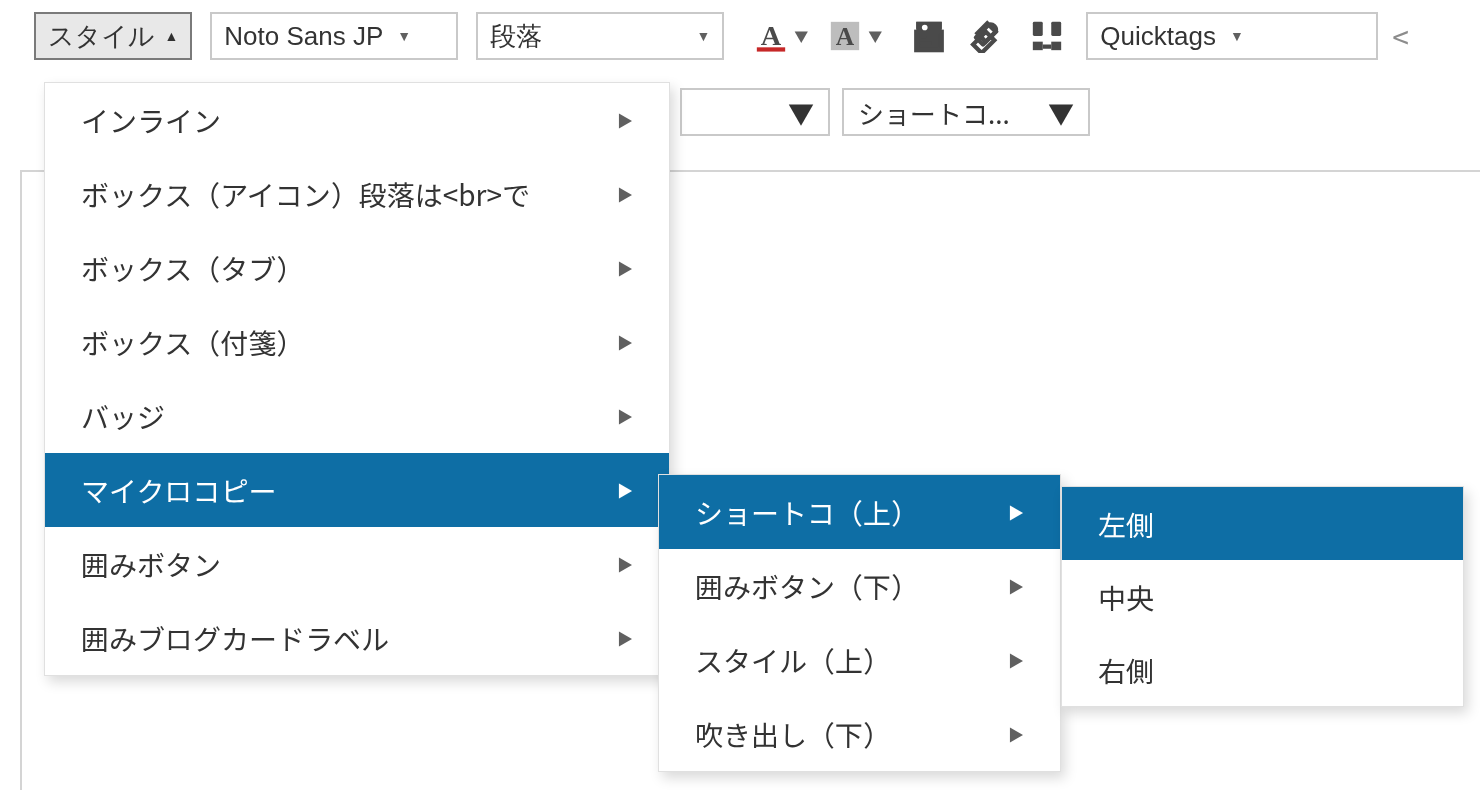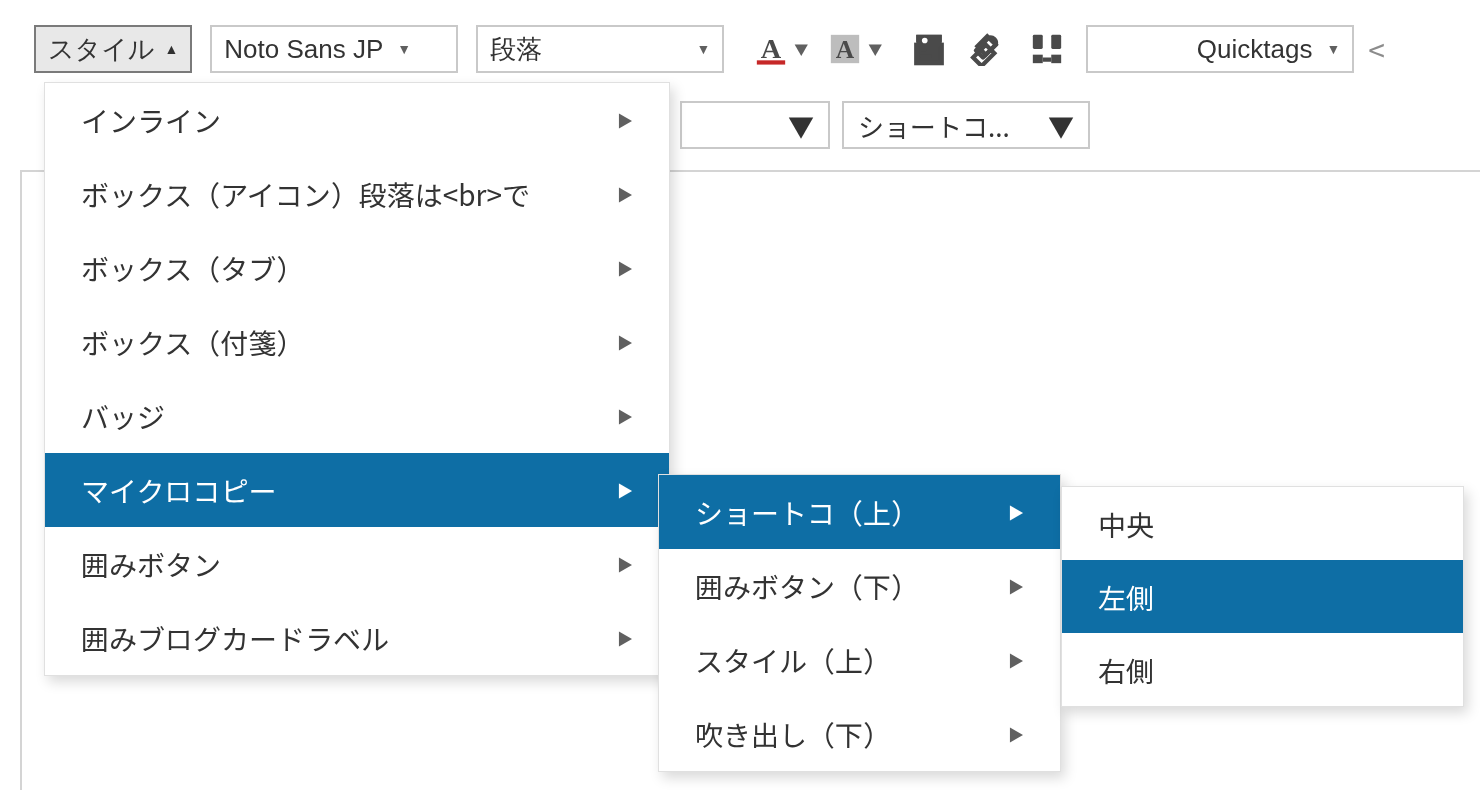--- a/index.html
+++ b/index.html
@@ -1,21 +1,21 @@
 <!DOCTYPE html>
 <html><head>
 <meta charset="utf-8">
 <style>
   * { box-sizing: border-box; margin: 0; padding: 0; }
   body { font-family: -apple-system, BlinkMacSystemFont, "Segoe UI", "Noto Sans JP", sans-serif; background: #fff; width: 1484px; height: 806px; overflow: hidden; }
 
   .workspace { position: relative; padding-left: 20px; }
 
   
-  .toolbar-row { display: flex; align-items: center; gap: 4px; padding-top: 25px; padding-left: 14px; }
+  .toolbar-row { display: flex; align-items: center; gap: 4px; padding-top: 12px; padding-left: 14px; }
   .tb-btn { display: inline-flex; align-items: center; font-size: 26px; color: #333; border: 2px solid transparent; background: #fff; padding: 6px 12px; cursor: pointer; height: 48px; }
   .tb-btn.dd { border: 2px solid #c9c9c9; }
   .tb-btn.active-dd { background: #e8e8e8; border: 2px solid #7a7a7a; }
   .tb-btn .caret { margin-left: 14px; color: #606060; font-size: 14px; }
   .tb-btn .caret-up { margin-left: 10px; color: #303030; font-size: 14px; }
   .spacer-sm { width: 10px; display: inline-block; }
 
   .icon-btn { display: inline-flex; align-items: center; justify-content: center; width: 50px; height: 48px; cursor: pointer; }
   .icon-btn.with-caret { width: 70px; }
   .icon-btn svg { width: 34px; height: 34px; }
@@ -104,21 +104,21 @@
       <svg viewBox="0 0 24 24" fill="#4a4a4a">
         <rect x="2" y="2" width="7" height="10" rx="1"></rect>
         <rect x="15" y="2" width="7" height="10" rx="1"></rect>
         <rect x="2" y="16" width="7" height="6"></rect>
         <rect x="15" y="16" width="7" height="6"></rect>
         <rect x="9" y="18" width="6" height="3"></rect>
       </svg>
     </div>
 
     <span style="width:6px;display:inline-block;"></span>
-    <button class="tb-btn dd" style="width:268px;justify-content:flex-end;">
+    <button class="tb-btn dd" style="width:292px;justify-content:flex-start;">
       <span>Quicktags</span>
       <span class="caret">▼</span>
     </button>
     <span class="lt-icon">&lt;</span>
   </div>
 
   <div class="toolbar-row2">
     <div class="tb2-dd" style="width:150px;justify-content:flex-end;">
       <span class="caret">▼</span>
     </div>
@@ -178,24 +178,24 @@
       <span>スタイル（上）</span>
       <span class="arrow">▶</span>
     </div>
     <div class="menu-item">
       <span>吹き出し（下）</span>
       <span class="arrow">▶</span>
     </div>
   </div>
 
   <div class="menu menu3">
-    <div class="menu-item">
-      <span>中央</span>
-    </div>
     <div class="menu-item hl">
       <span>左側</span>
     </div>
     <div class="menu-item">
+      <span>中央</span>
+    </div>
+    <div class="menu-item">
       <span>右側</span>
     </div>
   </div>
 
 </div>
 
 </body></html>

